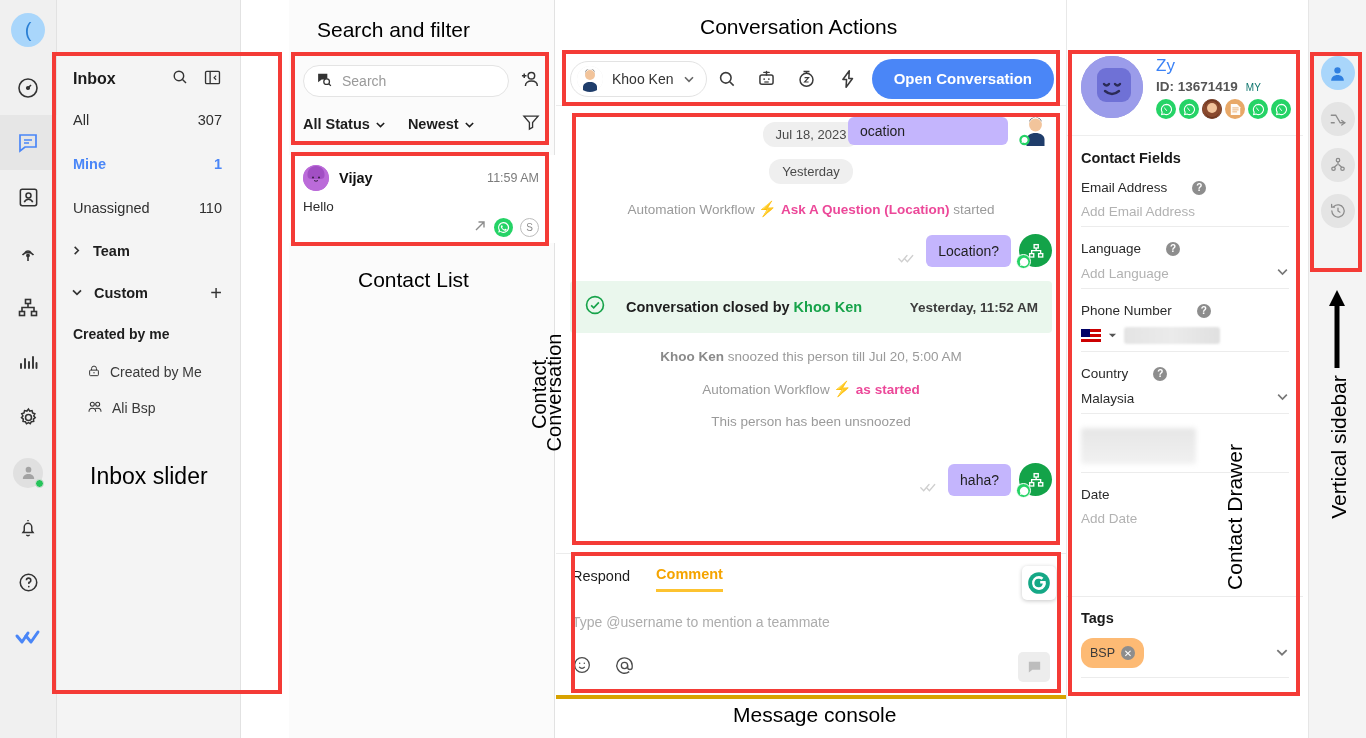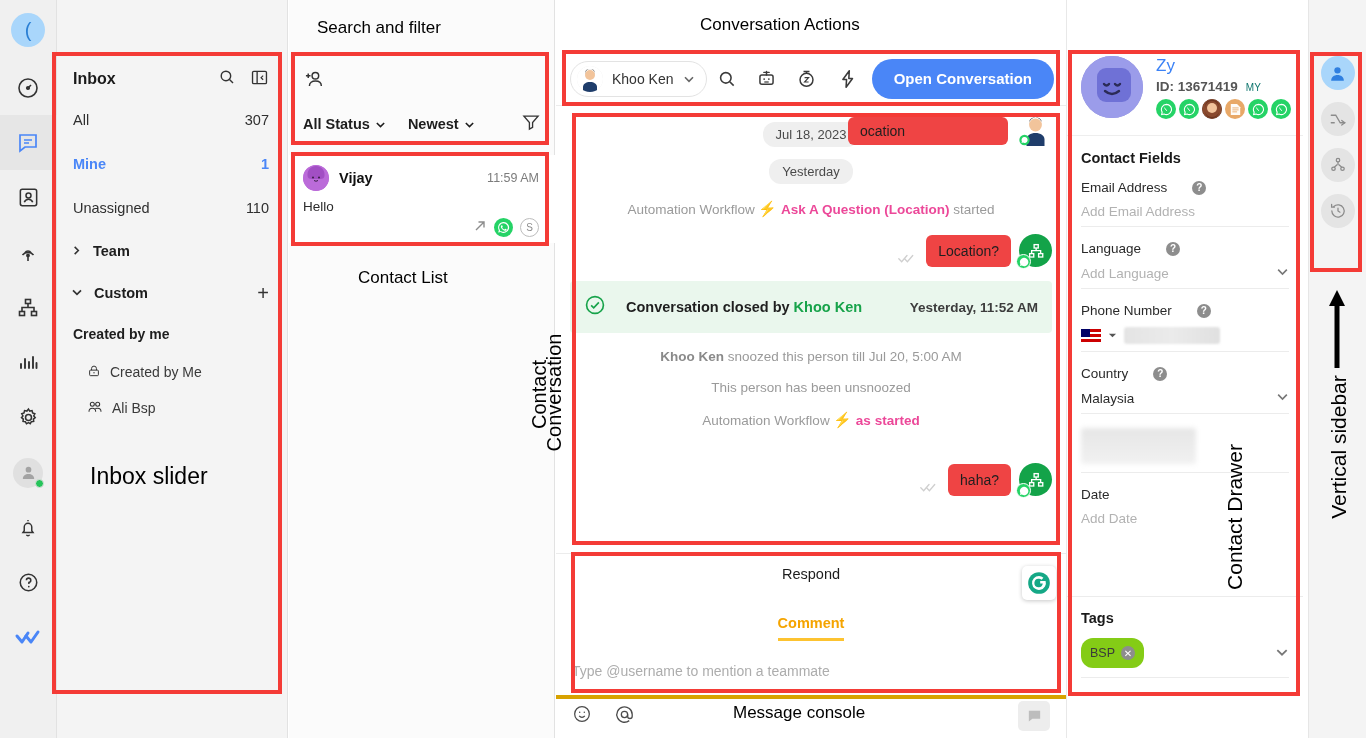--- a/index.html
+++ b/index.html
@@ -5,21 +5,21 @@
   * { box-sizing: border-box; margin: 0; padding: 0; }
   html, body {
     width: 1366px; height: 738px;
     font-family: "Liberation Sans", sans-serif;
     background: #ffffff; overflow: hidden;
   }
   .app { position: relative; width: 1366px; height: 738px; background:#fff; }
 
   
   .anno-label {
-    position: absolute; color:#000; font-size: 17px;
+    position: absolute; color:#000; font-size: 21px;
     font-family: "Liberation Sans", sans-serif; white-space: nowrap;
   }
   .anno-box {
     position: absolute; border: 4px solid #f43b36; pointer-events:none;
   }
   .anno-arrow { position:absolute; }
 
   
   .rail {
     position:absolute; left:0; top:0; width:57px; height:738px;
@@ -40,21 +40,21 @@
     position:relative; width:30px; height:30px; border-radius:50%;
     background:#e0e0e0; display:flex; align-items:center; justify-content:center;
   }
   .rail-avatar .dot {
     position:absolute; right:-1px; bottom:0px; width:9px; height:9px;
     border-radius:50%; background:#25c45a; border:1.5px solid #e0e0e0;
   }
 
   
   .inbox {
-    position:absolute; left:57px; top:0; width:231px; height:738px;
+    position:absolute; left:57px; top:0; width:184px; height:738px;
     background:#f4f4f4; border-right:1px solid #e2e2e2; padding-top:60px;
   }
   .inbox-head {
     display:flex; align-items:center; justify-content:space-between;
     padding: 0 18px 0 16px; height:38px;
   }
   .inbox-title { font-size:16px; font-weight:bold; color:#1a1a1a; }
   .inbox-head-icons { display:flex; align-items:center; gap:14px; color:#333; }
   .inbox-row {
     display:flex; align-items:center; justify-content:space-between;
@@ -159,21 +159,21 @@
     padding:5px 13px; font-size:13px; color:#4a4a4a;
   }
   .sysline {
     text-align:center; font-size:13.5px; color:#9a9a9a; margin:16px 0;
   }
   .sysline b { color:#8a8a8a; }
   .sysline .bolddark { color:#ec4899; font-weight:bold; }
   .bolt { color:#ffb300; font-size:15px; }
   .out-row { display:flex; align-items:flex-end; justify-content:flex-end; gap:8px; margin:14px 0; }
   .bubble {
-    background:#ef4444; border-radius:6px; padding:8px 12px; font-size:14px; color:#1f1f1f;
+    background:#c4b5fd; border-radius:6px; padding:8px 12px; font-size:14px; color:#1f1f1f;
     max-width:290px;
   }
   .ticks { color:#cfcfcf; font-size:13px; margin-right:2px; }
   .bot-av {
     width:33px; height:33px; border-radius:50%; background:#13a349; position:relative;
     display:flex; align-items:center; justify-content:center;
   }
   .bot-av .wa {
     position:absolute; left:-3px; bottom:-2px; width:15px; height:15px; border-radius:50%;
     background:#25d366; border:1.5px solid #fff; display:flex; align-items:center; justify-content:center;
@@ -183,21 +183,21 @@
     gap:20px; padding:13px 14px; margin:10px 0 4px 0;
   }
   .closed-banner .txt { font-size:14.5px; font-weight:bold; color:#1f1f1f; }
   .closed-banner .who { color:#17a34a; }
   .closed-banner .when { margin-left:auto; font-size:13.5px; color:#3d3d3d; font-weight:bold; }
 
   .console {
     position:absolute; left:0; top:553px; width:510px; height:144px;
     background:#fff; border-top:1px solid #ececec; padding:12px 16px;
   }
-  .console-tabs { display:flex; align-items:center; gap:26px;flex-direction:column; }
+  .console-tabs { display:flex; align-items:center; gap:26px; }
   .console-tab { font-size:14.5px; color:#1d1d1d; padding-bottom:7px; }
   .console-tab.active { color:#f5a400; font-weight:bold; border-bottom:3px solid #fdc330; }
   .console-ph { margin-top:22px; font-size:14px; color:#adadad; }
   .console-bottom { display:flex; align-items:center; gap:22px; margin-top:22px; color:#4b4b4b; }
   .send-btn {
     margin-left:auto; width:32px; height:30px; border-radius:5px; background:#ededed;
     display:flex; align-items:center; justify-content:center; color:#bdbdbd;
   }
   .grammarly {
     position:absolute; right:10px; top:12px; width:34px; height:34px;
@@ -247,21 +247,21 @@
     padding-bottom:7px; border-bottom:1px solid #ececec; }
   .flag { width:20px; height:13px; background:linear-gradient(#cc0001 0 20%, #fff 20% 40%, #cc0001 40% 60%, #fff 60% 80%, #cc0001 80% 100%); position:relative; }
   .flag::before { content:""; position:absolute; left:0; top:0; width:9px; height:8px; background:#010066; }
   .blurfield { height:17px; width:96px; border-radius:3px;
     background:linear-gradient(90deg,#e4e4e4,#ebebeb,#e0e0e0); filter:blur(1.3px); }
   .blurblock { height:36px; width:115px; border-radius:3px;
     background:linear-gradient(180deg,#e6e6e6,#f1f1f1); filter:blur(2.4px); margin-top:7px; }
   .tag-sec { border-top:1px solid #ececec; padding:13px 14px 0 14px; }
   .tag-chipline { display:flex; align-items:center; padding-bottom:9px; border-bottom:1px solid #ececec; margin-top:12px;}
   .chip {
-    display:flex; align-items:center; gap:6px; background:#84cc16; border-radius:12px;
+    display:flex; align-items:center; gap:6px; background:#fdba74; border-radius:12px;
     padding:8px 9px; font-size:12.5px; color:#3a3a3a;
   }
   .chip .x {
     width:14px; height:14px; border-radius:50%; background:#8d8d8d; color:#fff;
     font-size:10px; display:flex; align-items:center; justify-content:center;
   }
 
   
   .vrail {
     position:absolute; left:1308px; top:0; width:58px; height:738px; background:#f4f4f4;
@@ -434,20 +434,30 @@
             <path d="M3 17c0-3.1 2.3-5 5-5s5 1.9 5 5"></path>
             <path d="M12.4 12.4c1-.3 2.3-.4 3.6-.4 2.7 0 5 1.9 5 5"></path>
         </svg>
       </span>
       <span>Ali Bsp</span>
     </div>
   </div>
 
   <div class="clist">
     <div class="clist-search">
+      <div class="search-pill">
+        <span>
+          <svg width="17" height="17" viewBox="0 0 24 24" fill="none" stroke="#333" stroke-width="1.8">
+            <path d="M3 4h13v8H8l-5 4V4z" fill="#333" stroke="none"></path>
+            <circle cx="15" cy="15" r="4" fill="#fff" stroke="#333" stroke-width="1.8"></circle>
+              <path d="M18 18l3 3"></path>
+          </svg>
+        </span>
+        <span class="ph">Search</span>
+      </div>
       <span>
         <svg width="22" height="22" viewBox="0 0 24 24" fill="none" stroke="#333" stroke-width="1.6">
           <circle cx="13.5" cy="8.5" r="3.6"></circle>
             <path d="M7 19.5c0-3.4 2.8-5.3 6.5-5.3s6.5 1.9 6.5 5.3"></path>
           <path d="M3.2 8.4h5M5.7 5.9v5"></path>
         </svg>
       </span>
     </div>
 
     <div class="clist-filters">
@@ -608,26 +618,26 @@
           <span>Conversation closed by</span>
           <span class="who">Khoo Ken</span>
         </span>
         <span class="when">Yesterday, 11:52 AM</span>
       </div>
 
       <div class="sysline">
         <b>Khoo Ken</b>
         <span>snoozed this person till Jul 20, 5:00 AM</span>
       </div>
-      <div class="sysline">This person has been unsnoozed</div>
       <div class="sysline">
         <span>Automation Workflow</span>
         <span class="bolt">⚡</span>
         <span class="bolddark">as started</span>
       </div>
+      <div class="sysline">This person has been unsnoozed</div>
 
       <div class="out-row" style="margin-top:34px;">
         <span class="ticks">
           <svg width="18" height="12" viewBox="0 0 22 12" fill="none" stroke="#cfcfcf" stroke-width="1.6" stroke-linecap="round">
               <path d="M1 7l3.5 3.5L11 3"></path>
               <path d="M8 7l3.5 3.5L18 3"></path>
             </svg>
         </span>
         <span class="bubble">haha?</span>
         <span class="bot-av">

